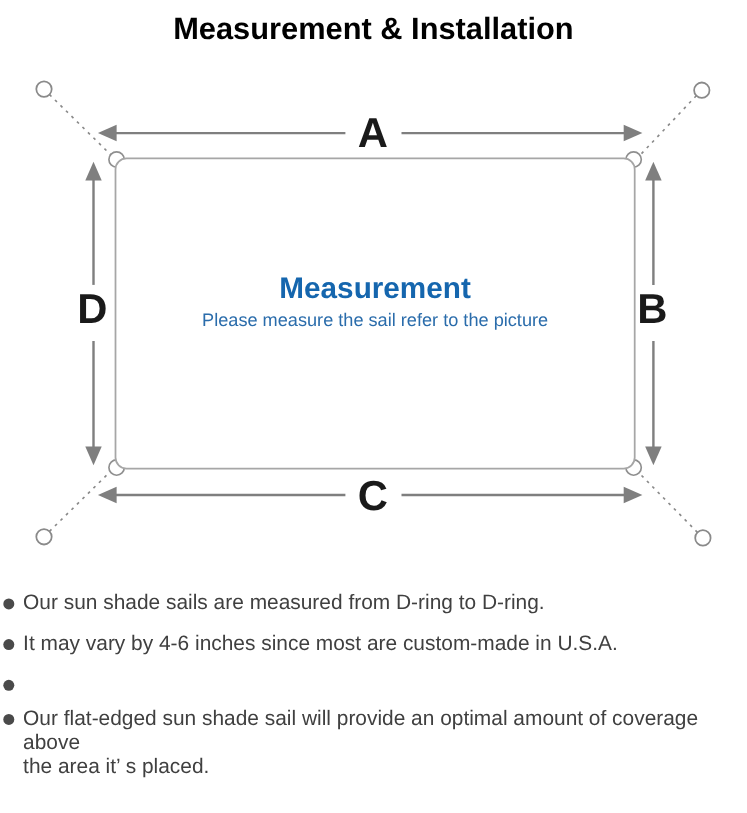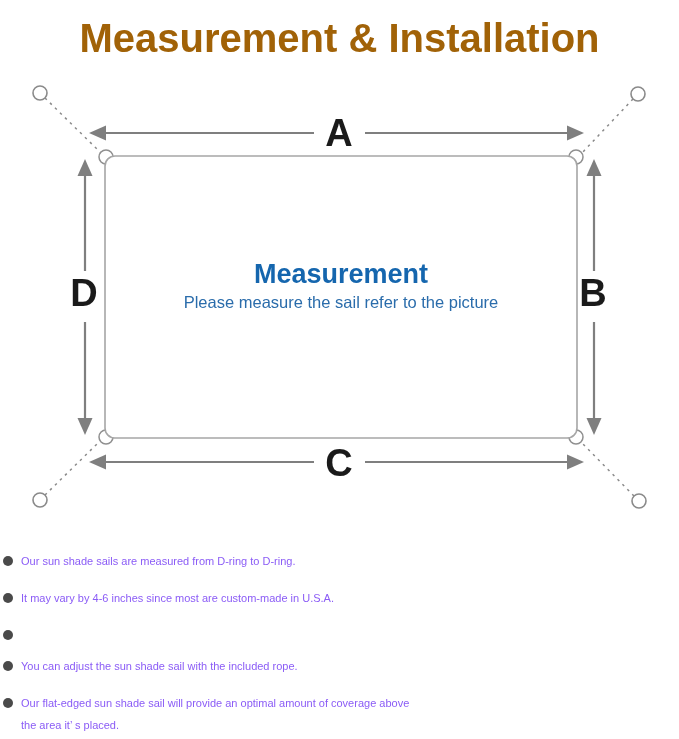--- a/index.html
+++ b/index.html
@@ -9,27 +9,27 @@
   }
   body {
     width: 679px;
     height: 739px;
     overflow: hidden;
     font-family: "Liberation Sans", "DejaVu Sans", sans-serif;
     position: relative;
   }
   .page-title {
     margin: 0;
-    padding-top: 19px;
+    padding-top: 7px;
     height: 42px;
     text-align: center;
-    font-size: 40px;
+    font-size: 28px;
     line-height: 38px;
     font-weight: bold;
-    color: #a16207;
+    color: #000000;
     letter-spacing: 0px;
   }
   .diagram-svg {
     display: block;
     margin-top: 10px;
   }
   .notes-list {
     list-style: none;
     margin: 24px 0 0 0;
     padding: 0 4px 0 3px;
@@ -41,23 +41,23 @@
   }
   .bullet-dot {
     flex: 0 0 auto;
     width: 10px;
     height: 10px;
     border-radius: 50%;
     background: #4a4a4a;
     margin: 6px 8px 0 0;
   }
   .note-text {
-    font-size: 11px;
+    font-size: 19px;
     line-height: 22px;
-    color: #8b5cf6;
+    color: #404040;
     white-space: pre-line;
   }
 </style>
 </head>
 <body>
 
 <h1 class="page-title">Measurement &amp; Installation</h1>
 
 <svg class="diagram-svg" width="679" height="455" viewBox="0 0 679 455" xmlns="http://www.w3.org/2000/svg">
 
@@ -122,20 +122,16 @@
   </li>
   <li>
     <span class="bullet-dot"></span>
     <span class="note-text">It may vary by 4-6 inches since most are custom-made in U.S.A.</span>
   </li>
   <li>
     <span class="bullet-dot"></span>
   </li>
   <li>
     <span class="bullet-dot"></span>
-    <span class="note-text">You can adjust the sun shade sail with the included rope.</span>
-  </li>
-  <li>
-    <span class="bullet-dot"></span>
     <span class="note-text">Our flat-edged sun shade sail will provide an optimal amount of coverage above
 the area it’ s placed.</span>
   </li>
 </ul>
 
 </body></html>

